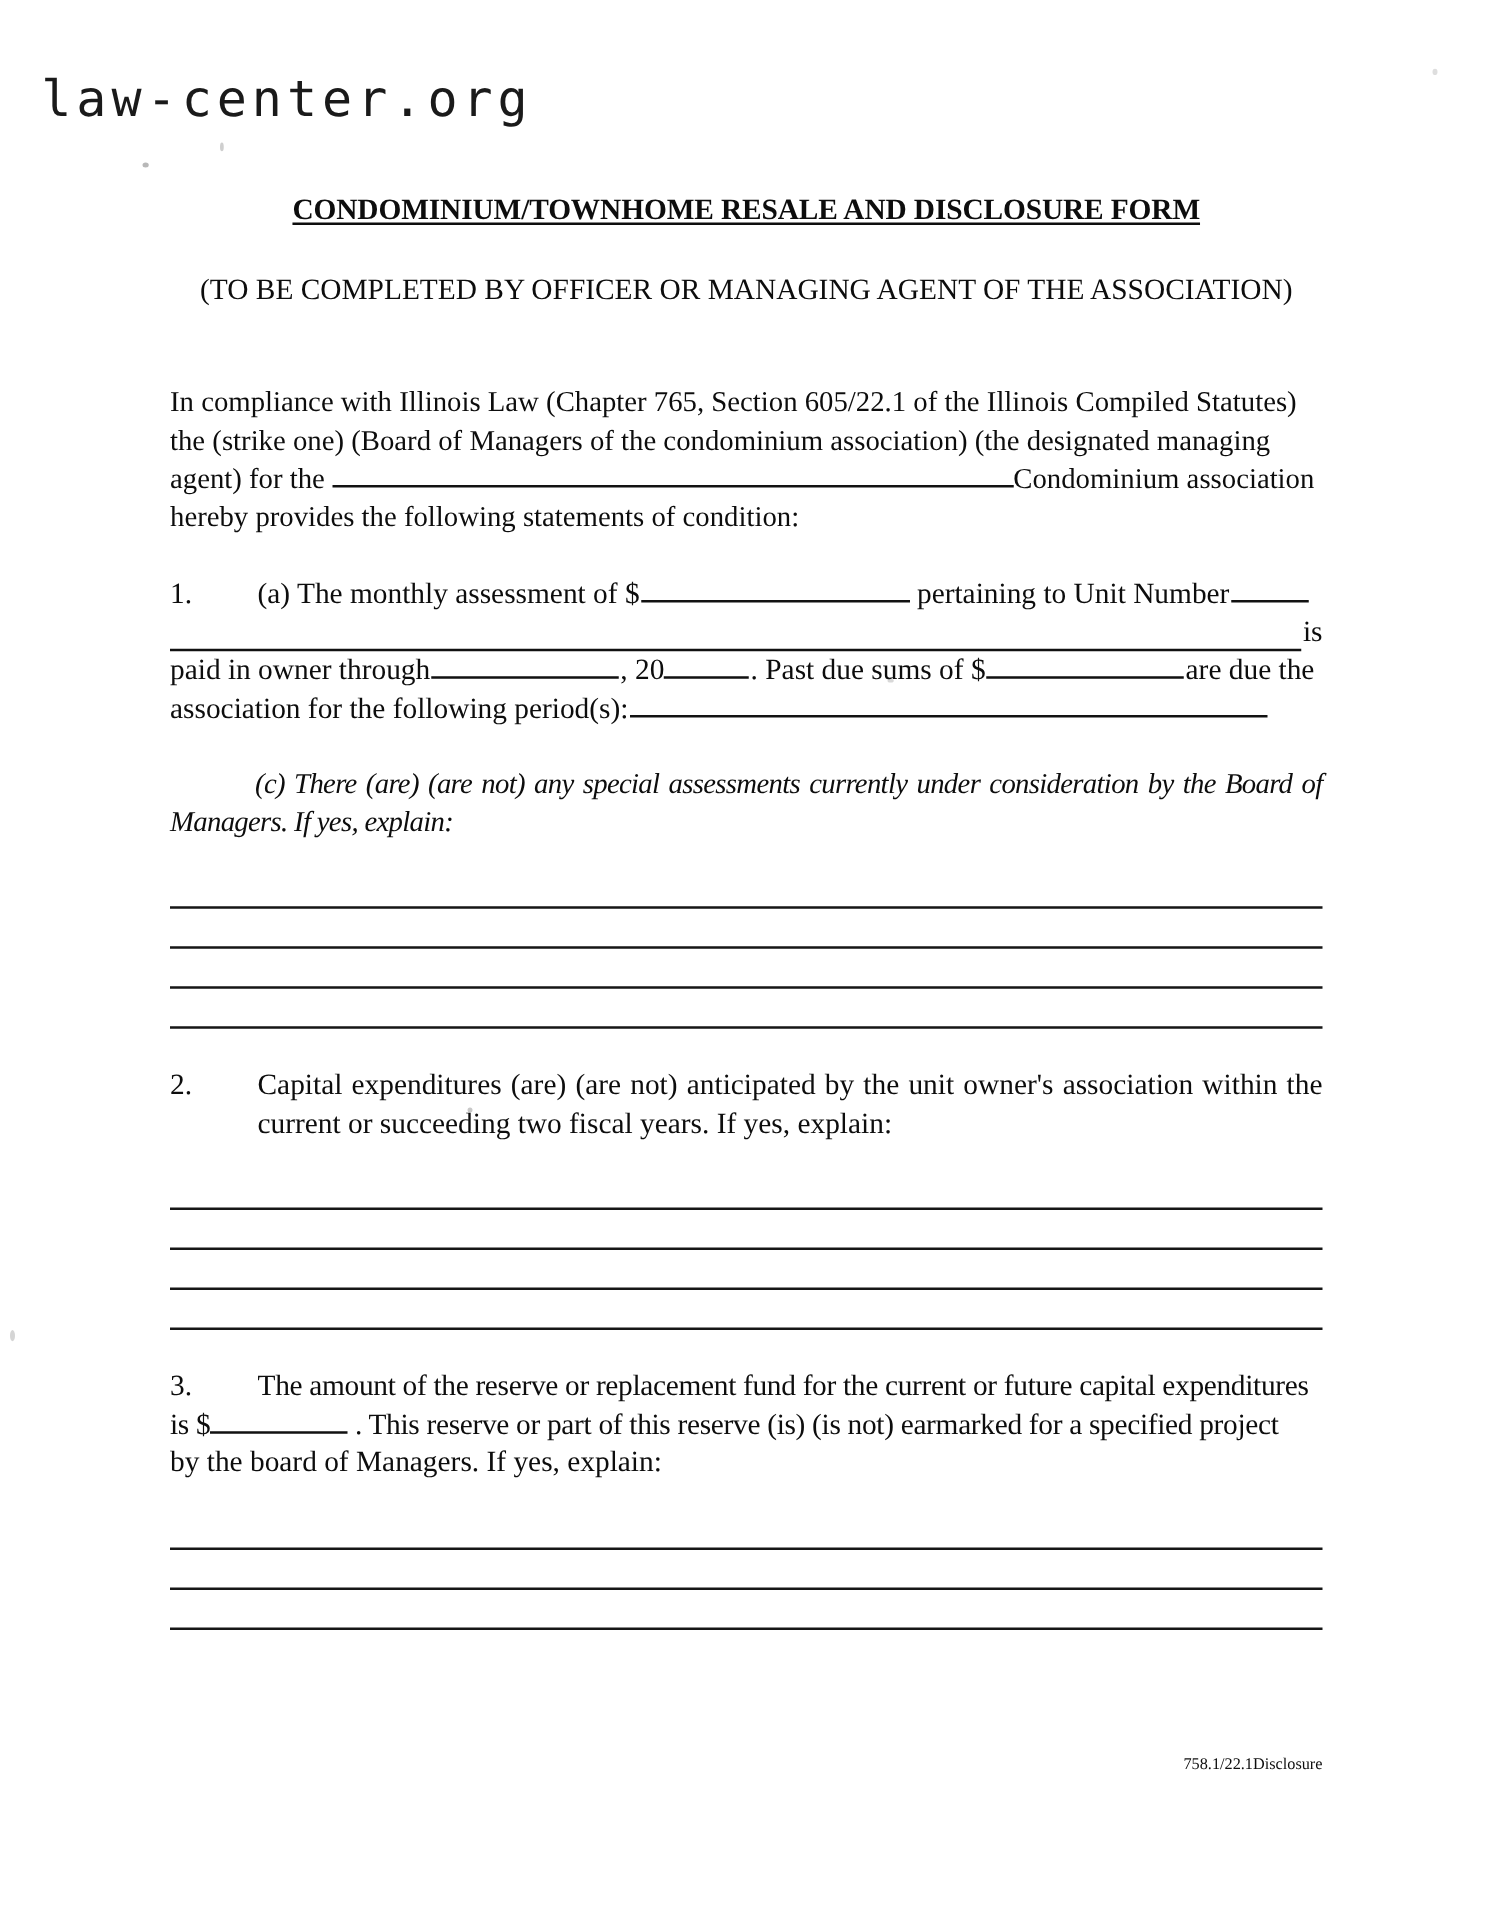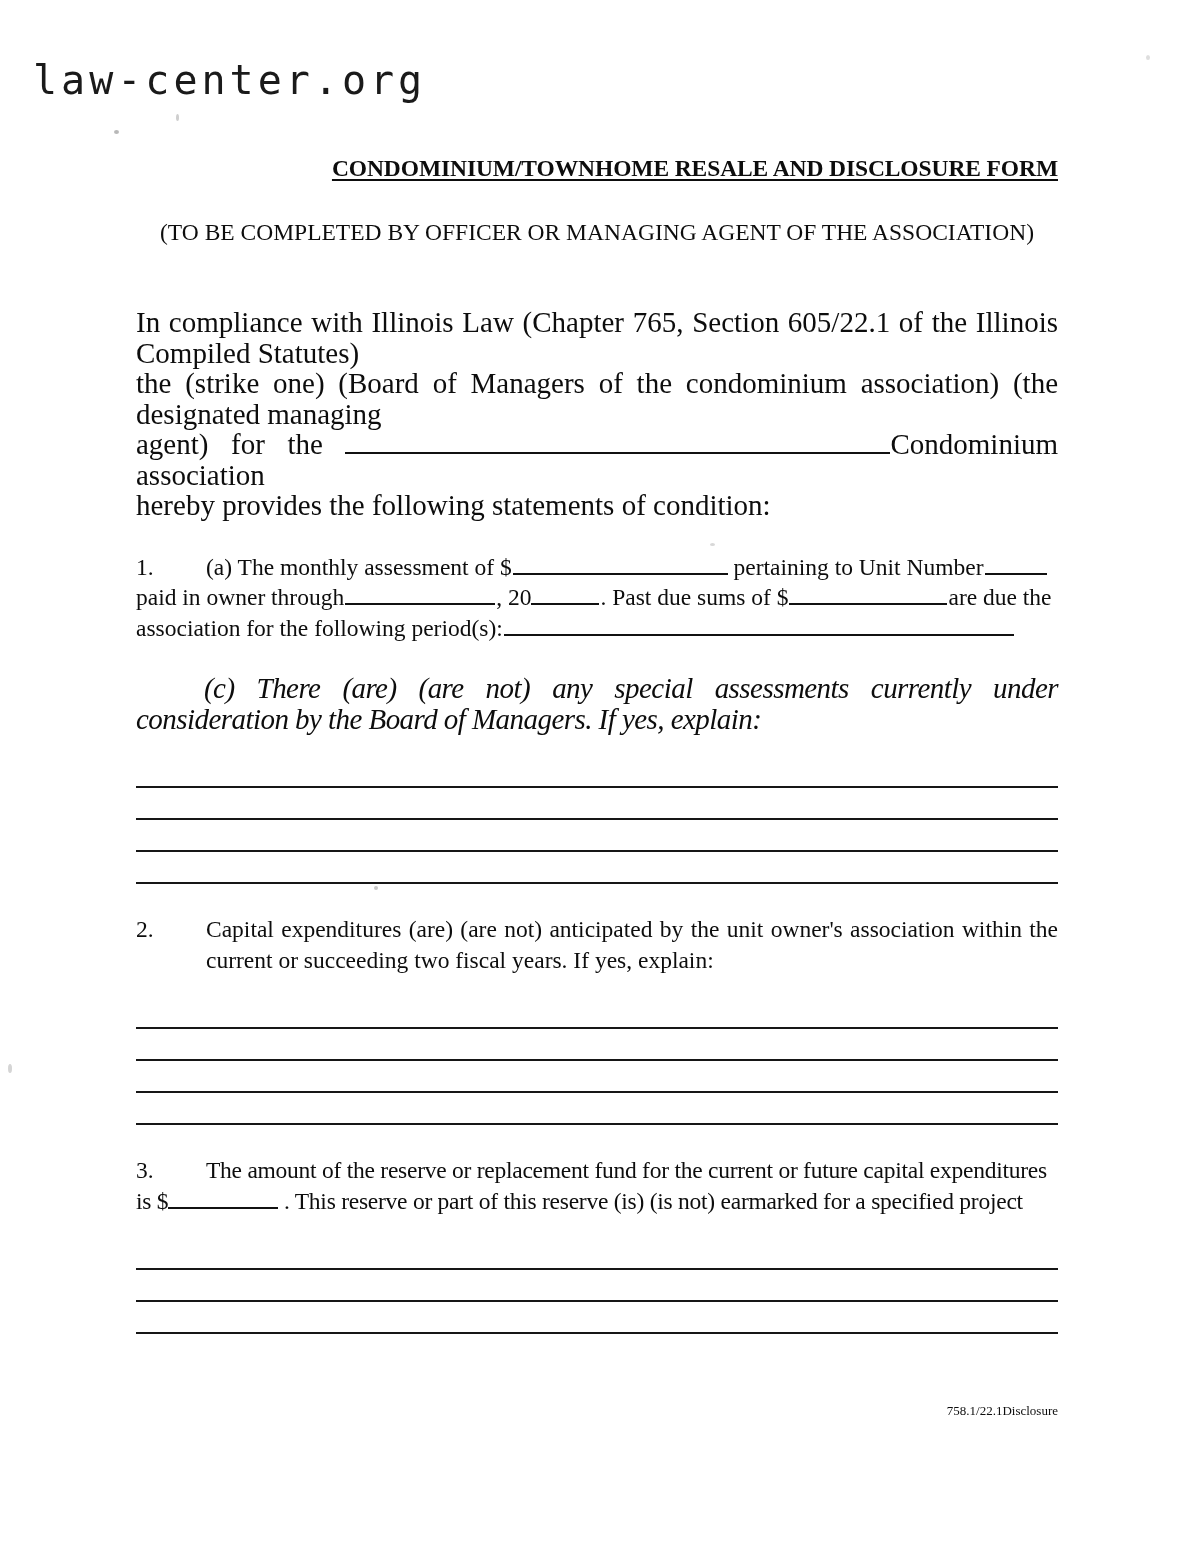--- a/index.html
+++ b/index.html
@@ -43,38 +43,38 @@
 
   
   .content {
     position: absolute;
     left: 136px;
     top: 0;
     width: 922px;
   }
 
   .doc-title {
-    text-align: right;
+    text-align: center;
     font-weight: bold;
     font-size: 23.5px;
     letter-spacing: -0.1px;
     text-decoration: underline;
     text-underline-offset: 3px;
     margin-top: 131px;
     white-space: nowrap;
   }
   .doc-subtitle {
     text-align: center;
     font-size: 23.5px;
     margin-top: 37px;
     white-space: nowrap;
   }
 
   .para {
-    font-size: 29px;
+    font-size: 23px;
     line-height: 30.5px;
     text-align: justify;
     text-justify: inter-word;
   }
   .para.intro { margin-top: 61px; }
 
   .tight { letter-spacing: -0.25px; }
   .tighter { letter-spacing: -0.55px; }
 
   .item {
@@ -170,20 +170,24 @@
     <div style="margin-top:31px;">
       <div class="numrow">
         <span class="num">1.</span>
         <span class="txt">
           <span>(a)</span>
           <span>The monthly assessment of $</span><span class="blank b-amount"></span>
           <span>pertaining to Unit Number</span><span class="blank b-unit"></span>
         </span>
       </div>
 
+      <div class="rule-is">
+        <span class="r"></span>
+          <span>is</span>
+      </div>
 
       <div class="item">
         <span>paid in owner through</span><span class="blank b-through"></span><span>, 20</span><span class="blank b-year"></span><span>. Past due sums of $</span><span class="blank b-pastdue"></span><span>are due the</span>
       </div>
 
       <div class="item">
         <span>association for the following period(s):</span><span class="blank b-periods"></span>
       </div>
     </div>
 
@@ -216,20 +220,21 @@
 
     <div style="margin-top:30px;">
       <div class="numrow">
         <span class="num">3.</span>
         <span class="txt tight">The amount of the reserve or replacement fund for the current or future capital expenditures</span>
       </div>
       <div class="item tight">
         <span>is $</span><span class="blank b-reserve"></span>
         <span>. This reserve or part of this reserve (is) (is not) earmarked for a specified project</span>
       </div>
+      <div class="item">by the board of Managers. If yes, explain:</div>
       <div class="lines">
         <div class="ln"></div>
         <div class="ln"></div>
         <div class="ln"></div>
 
       </div>
     </div>
 
     <div class="footer-ref">758.1/22.1Disclosure</div>
 

